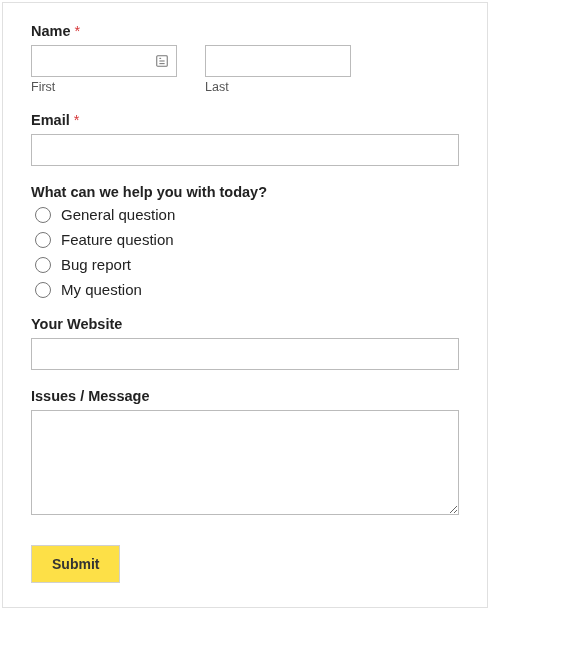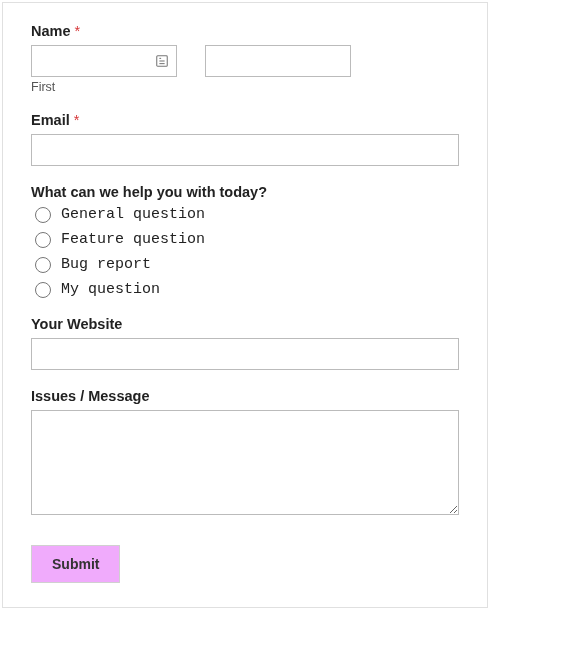--- a/index.html
+++ b/index.html
@@ -78,24 +78,23 @@
       width: 16px;
       height: 16px;
       margin-right: 10px;
       margin-left: 4px;
       accent-color: #555;
     }
     .radio-item label {
       font-size: 15px;
       color: #222;
       cursor: pointer;
-      font-family: Liberation Mono, monospace;
     }
     .submit-btn {
-      background: #f0abfc;
+      background: #fde047;
       border: 1px solid #d0d0d0;
       padding: 10px 20px;
       font-size: 14px;
       font-weight: 700;
       color: #333;
       cursor: pointer;
       font-family: inherit;
       margin-top: 8px;
     }
     .input-with-icon {
@@ -130,20 +129,21 @@
             <rect x="2" y="2" width="12" height="12" rx="1"></rect>
             <line x1="5" y1="5" x2="7" y2="5"></line>
             <line x1="5" y1="8" x2="11" y2="8"></line>
             <line x1="5" y1="11" x2="11" y2="11"></line>
           </svg>
         </div>
         <span class="sublabel">First</span>
       </div>
       <div class="name-col">
         <input type="text" value="" style="">
+        <span class="sublabel">Last</span>
       </div>
     </div>
   </div>
 
   
   <div class="field">
     <label class="field-label">
       <span>Email</span>
       <span class="required">*</span>
     </label>

